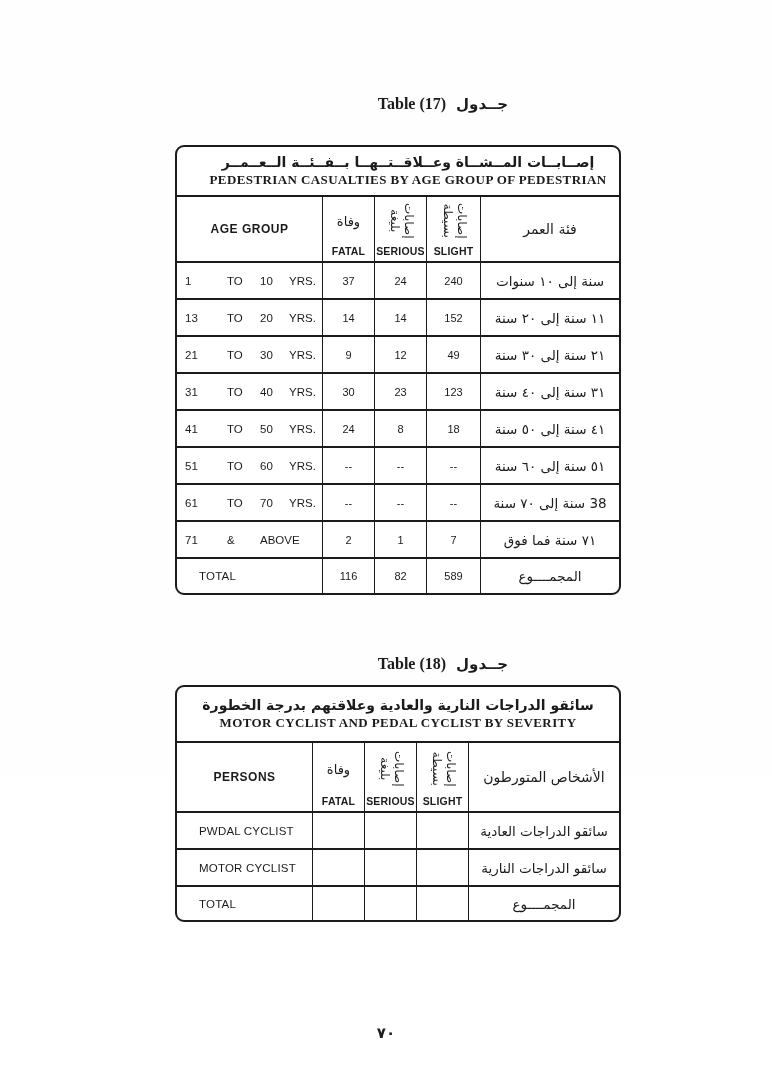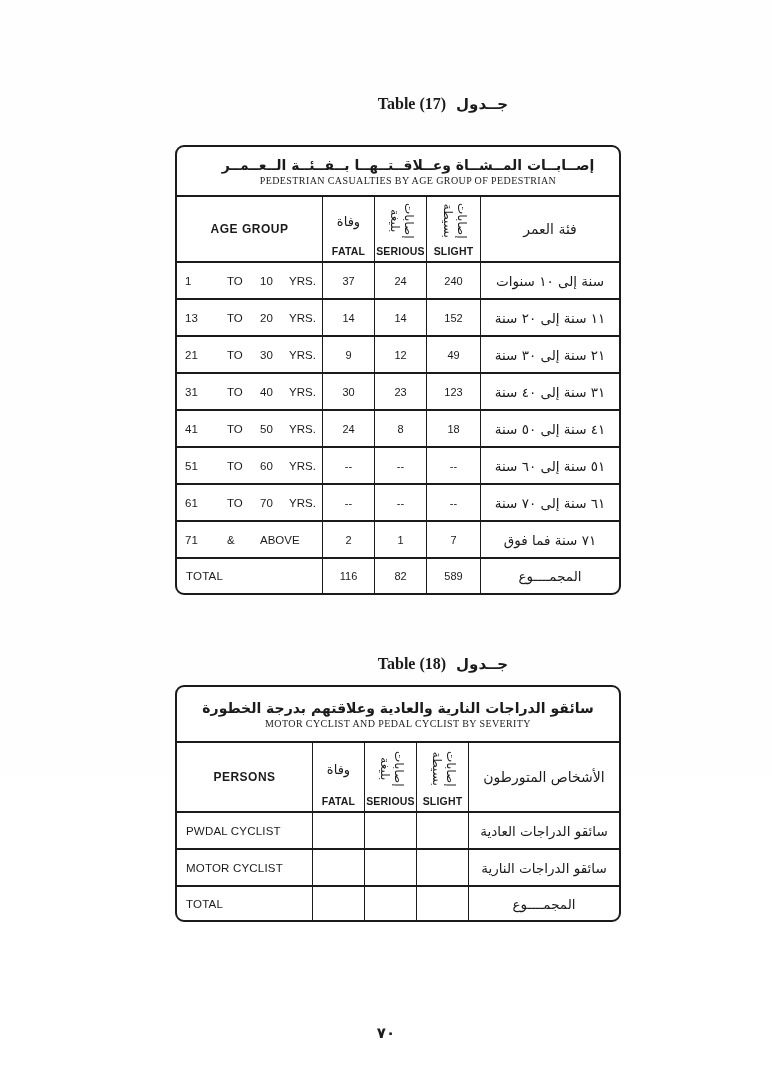--- a/index.html
+++ b/index.html
@@ -26,21 +26,21 @@
     position:absolute; left:175px; width:446px;
     border:2px solid #1b1b1b; border-radius:9px; overflow:hidden; background:#fff;
   }
   .t17 { top:145px; height:450px; }
   .t18 { top:685px; height:237px; }
 
   .titlecell { text-align:center; display:flex; flex-direction:column; justify-content:center; }
   .t17 .titlecell { height:48px;padding-left:20px; }
   .t18 .titlecell { height:54px; }
   .title-ar { font-family:"DejaVu Sans", sans-serif; font-weight:bold; font-size:14px; direction:rtl; }
-  .title-en { font-family:"Liberation Serif", serif; font-weight:normal; font-size:10px; letter-spacing:.4px; margin-top:2px; }
+  .title-en { font-family:"Liberation Serif", serif; font-weight:bold; font-size:13px; letter-spacing:.4px; margin-top:2px; }
 
   .row { display:grid; border-top:2px solid #1b1b1b; }
   .t17 .row { grid-template-columns:145px 52px 52px 54px 1fr; }
   .t18 .row { grid-template-columns:135px 52px 52px 52px 1fr; }
 
   .cell { display:flex; align-items:center; justify-content:center; font-size:13px; overflow:hidden; }
   .row > .cell + .cell { border-left:1.5px solid #1b1b1b; }
 
   .hrow17 { height:66px; }
   .hrow18 { height:70px; }
@@ -63,21 +63,21 @@
     font-family:"DejaVu Sans", sans-serif; font-size:12px; line-height:1.15;
     white-space:nowrap; direction:rtl;
   }
 
   .agecell { justify-content:flex-start; padding-left:8px; font-size:11.5px; }
   .agecell span { display:inline-block; }
   .agecell .sub-a { width:42px; }
   .agecell .sub-b { width:33px; }
   .agecell .sub-c { width:29px; }
 
-  .labelcell { justify-content:flex-start; padding-left:9px; font-size:11.5px; letter-spacing:.2px; }
+  .labelcell { justify-content:flex-start; padding-left:22px; font-size:11.5px; letter-spacing:.2px; }
   .num { font-size:11px; }
   .ardata { font-family:"DejaVu Sans", sans-serif; font-size:13.5px; direction:rtl; }
 
   .pageno {
     position:absolute; left:0; right:0; top:1024px; text-align:center;
     font-family:"DejaVu Sans", sans-serif; font-size:15px; font-weight:bold;
   }
 </style>
 </head>
 <body>
@@ -209,21 +209,21 @@
       <div class="row drow">
         <div class="cell agecell">
           <span class="sub-a">61</span>
           <span class="sub-b">TO</span>
           <span class="sub-c">70</span>
           <span class="sub-d">YRS.</span>
         </div>
         <div class="cell num">--</div>
         <div class="cell num">--</div>
         <div class="cell num">--</div>
-        <div class="cell ardata">٦١ سنة إلى ٧٠ سنة</div>
+        <div class="cell ardata">38 سنة إلى ٧٠ سنة</div>
       </div>
 
       <div class="row drow">
         <div class="cell agecell">
           <span class="sub-a">71</span>
           <span class="sub-b">&amp;</span>
           <span class="sub-c">ABOVE</span>
           <span class="sub-d"></span>
         </div>
         <div class="cell num">2</div>

